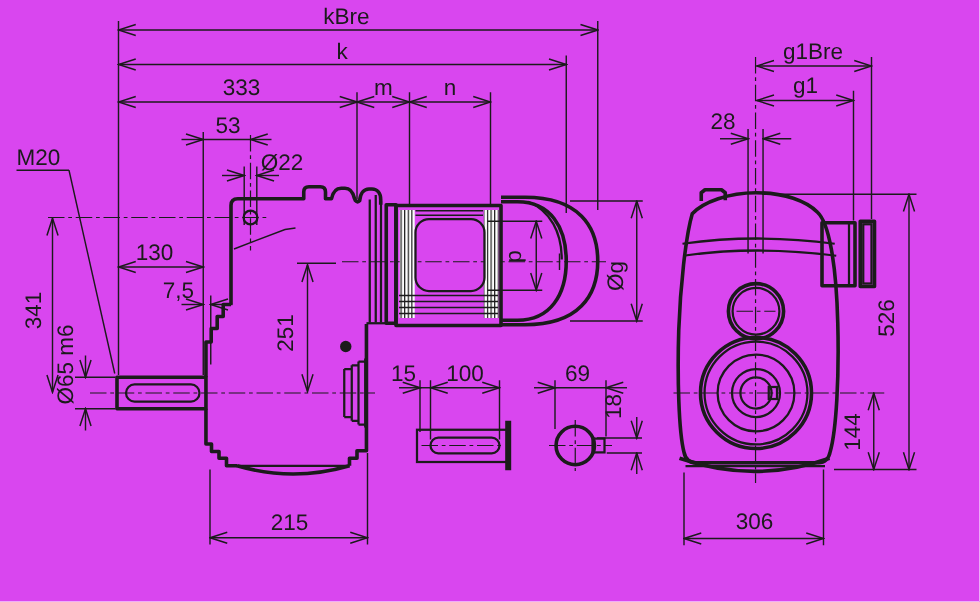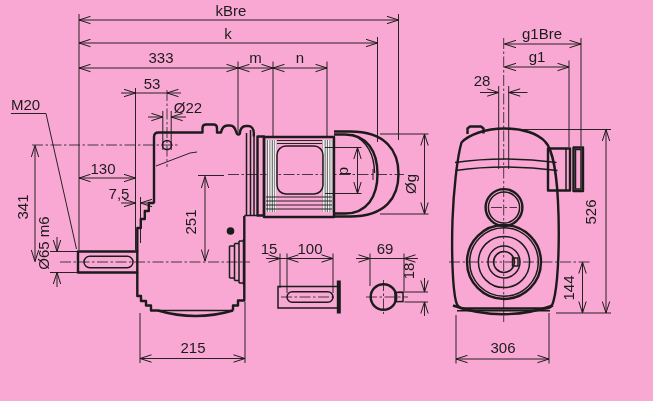--- a/index.html
+++ b/index.html
@@ -1,16 +1,16 @@
 <!DOCTYPE html>
 <html><head>
 <meta charset="utf-8">
 <style>
   html,body{margin:0;padding:0;background:#ffffff;}
-  .canvas{width:653px;height:401px;background:#f9a8d4;position:relative;overflow:hidden;}
+  .canvas{width:653px;height:401px;background:#d946ef;position:relative;overflow:hidden;}
   svg{display:block;}
   svg text{font-family:"Liberation Sans","DejaVu Sans",sans-serif;font-size:15px;fill:#1b1b1b;}
   .ln{stroke:#1b1b1b;stroke-width:0.95;fill:none;}
   .md{stroke:#1b1b1b;stroke-width:1.5;fill:none;}
   .tk{stroke:#1b1b1b;stroke-width:2.4;fill:none;stroke-linejoin:round;}
   .ch{stroke:#1b1b1b;stroke-width:0.8;fill:none;stroke-dasharray:11 2.5 2.5 2.5;}
   .tmid{text-anchor:middle;}
 </style>
 </head>
 <body>

